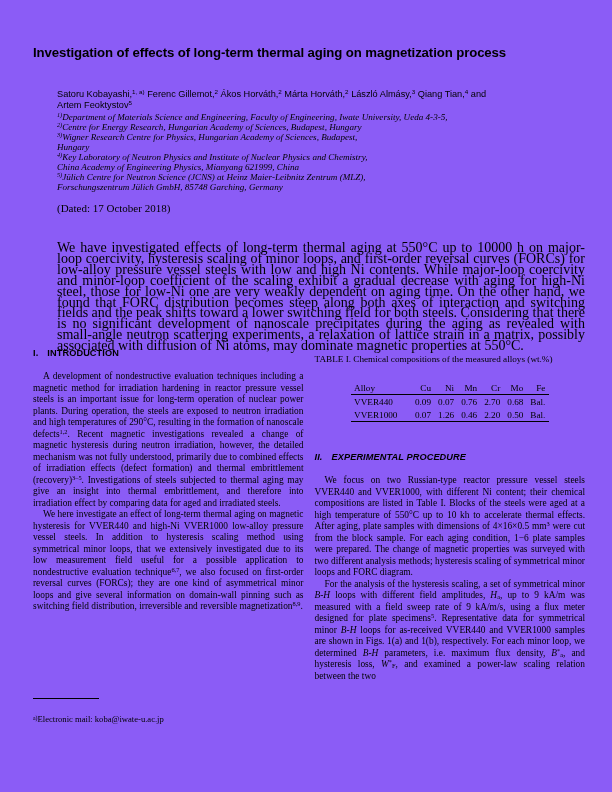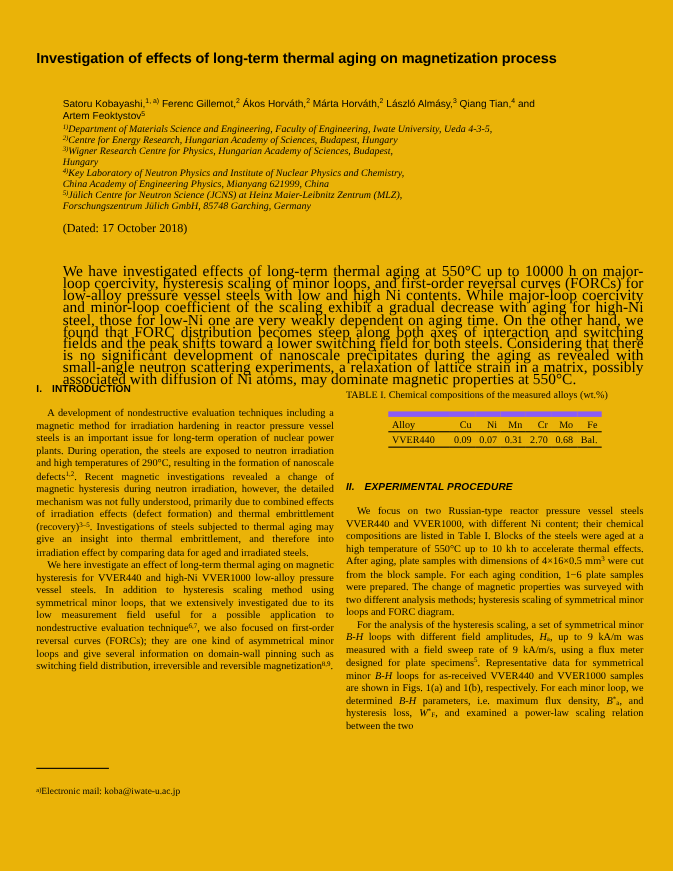--- a/index.html
+++ b/index.html
@@ -1,17 +1,17 @@
 <!DOCTYPE html>
 <html><head>
 <meta charset="utf-8">
 <style>
   html,body { margin:0; padding:0; background:#ffffff; }
   .page {
-    position:relative; width:612px; height:792px; background:#eab308;
+    position:relative; width:612px; height:792px; background:#8b5cf6;
     color:#000; font-family:"Liberation Serif", serif; overflow:hidden;
   }
   .title {
     position:absolute; left:33px; top:44px;
     font-family:"Liberation Sans", sans-serif; font-weight:bold;
     font-size:13.2px; line-height:18.5px; letter-spacing:-0.1px; white-space:nowrap;
   }
   .authors {
     position:absolute; left:57px; top:89px;
     font-family:"Liberation Sans", sans-serif; font-size:9.2px; line-height:10.8px;
@@ -39,21 +39,21 @@
   .secnum { margin-right:9px; }
   p.body {
     font-size:9.4px; line-height:11.5px; text-align:justify;
     margin:0; text-indent:10px;
   }
   sup { font-size:68%; line-height:0; position:relative; top:-0.42em; vertical-align:baseline; }
   sub { font-size:68%; line-height:0; position:relative; top:0.22em; vertical-align:baseline; }
   .table-caption { margin-top:6px; font-size:9.2px; line-height:11px; text-align:justify; }
   table.comp {
     border-collapse:collapse; margin:9px auto 0 auto; font-size:9.2px;
-    border-top:5px solid #8b5cf6; border-bottom:1px solid #000;
+    border-top:7px solid #8b5cf6; border-bottom:1px solid #000;
   }
   table.comp thead th { border-bottom:1px solid #000; font-weight:normal; }
   table.comp th, table.comp td { padding:1.5px 3.5px; text-align:right; }
   table.comp th.c0, table.comp td.c0 { text-align:left; padding-right:14px; }
   .footnote-block { position:absolute; left:0; bottom:6px; }
   .footnote-rule { width:66px; border-top:1px solid #000; height:0; margin-bottom:15px; }
   .footnote { font-size:8.6px; }
 </style>
 </head>
 <body>
@@ -112,23 +112,32 @@
             <th>Cr</th>
             <th>Mo</th>
             <th>Fe</th>
           </tr>
         </thead>
         <tbody>
           <tr>
             <td class="c0">VVER440</td>
             <td>0.09</td>
             <td>0.07</td>
-            <td>0.31</td>
+            <td>0.76</td>
             <td>2.70</td>
             <td>0.68</td>
+            <td>Bal.</td>
+          </tr>
+          <tr>
+            <td class="c0">VVER1000</td>
+            <td>0.07</td>
+            <td>1.26</td>
+            <td>0.46</td>
+            <td>2.20</td>
+            <td>0.50</td>
             <td>Bal.</td>
           </tr>
         </tbody>
       </table>
 
       <h2 class="section exp">
         <span class="secnum">II.</span><span>EXPERIMENTAL PROCEDURE</span>
       </h2>
       <p class="body">We focus on two Russian-type reactor pressure vessel steels VVER440 and VVER1000, with different Ni content; their chemical compositions are listed in Table I. Blocks of the steels were aged at a high temperature of 550°C up to 10 kh to accelerate thermal effects. After aging, plate samples with dimensions of 4×16×0.5 mm<sup>3</sup> were cut from the block sample. For each aging condition, 1−6 plate samples were prepared. The change of magnetic properties was surveyed with two different analysis methods; hysteresis scaling of symmetrical minor loops and FORC diagram.</p>
       <p class="body">For the analysis of the hysteresis scaling, a set of symmetrical minor <i>B</i>-<i>H</i> loops with different field amplitudes, <i>H</i><sub>a</sub>, up to 9 kA/m was measured with a field sweep rate of 9 kA/m/s, using a flux meter designed for plate specimens<sup>5</sup>. Representative data for symmetrical minor <i>B</i>-<i>H</i> loops for as-received VVER440 and VVER1000 samples are shown in Figs. 1(a) and 1(b), respectively. For each minor loop, we determined <i>B</i>-<i>H</i> parameters, i.e. maximum flux density, <i>B</i><sup>*</sup><sub>a</sub>, and hysteresis loss, <i>W</i><sup>*</sup><sub>F</sub>, and examined a power-law scaling relation between the two</p>

